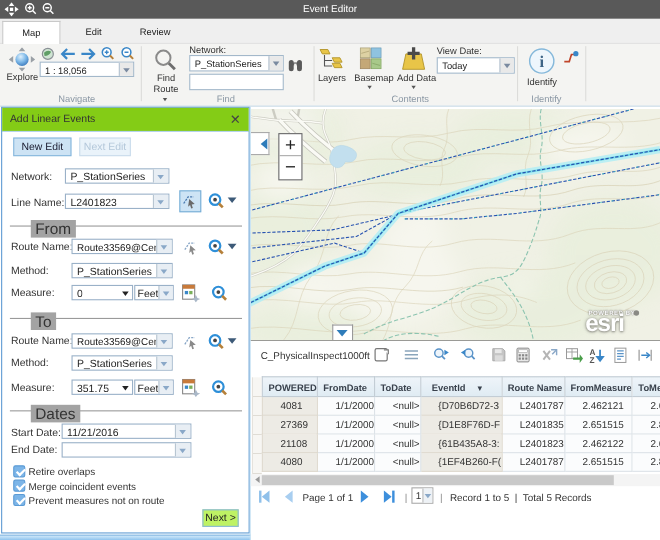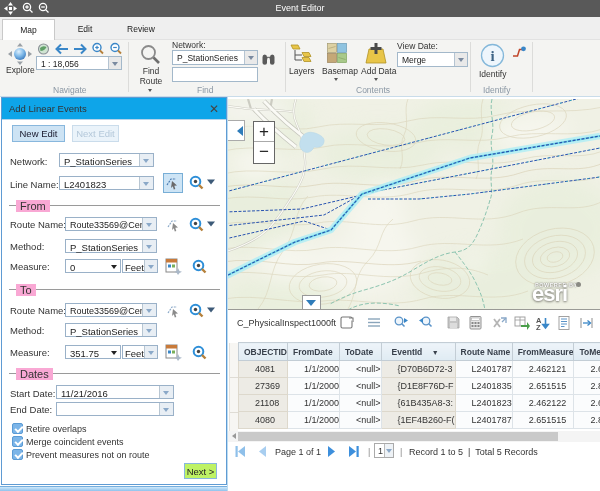--- a/index.html
+++ b/index.html
@@ -22,31 +22,31 @@
 .gsep { position:absolute; top:2px; width:1px; height:50px; background:#dcdcda; }
 .glabel { position:absolute; top:45px; font-size:8.5px; color:#8a97a4; }
 .rlabel { position:absolute; font-size:8.5px; color:#333; }
 .combo { position:absolute; background:#fff; border:1px solid #a3b8ca; font-size:8.5px; color:#222; }
 .combo .tx { position:absolute; left:4px; top:2px; white-space:nowrap; }
 .combo .btn { position:absolute; right:0; top:0; bottom:0; width:13px; background:#e9e9e9; border-left:1px solid #b5c4d2; }
 .combo .btn:after { content:""; position:absolute; left:3px; top:5px; border:3px solid transparent; border-top:4px solid #7a8aa0; }
 
 
 #panel { left:1px; top:97px; width:226px; height:388px; background:#fff; border:1px solid #5f9bd3; }
-#panel-head { position:absolute; left:0; top:0; width:224px; height:22px; background:#0ea5e9; border-bottom:1px solid #b5d4ec; }
+#panel-head { position:absolute; left:0; top:0; width:224px; height:22px; background:#84cc16; border-bottom:1px solid #b5d4ec; }
 #panel-head .t { position:absolute; left:7px; top:5px; font-size:9.5px; color:#333; }
 #panel-head .x { position:absolute; right:7px; top:4px; font-size:12px; color:#444; }
 .pbtn { position:absolute; font-size:9.5px; text-align:center; }
 .plabel { position:absolute; font-size:9.5px; color:#333; white-space:nowrap; }
 .pcombo { position:absolute; background:#fff; border:1px solid #9ab1c8; font-size:9.5px; color:#222; }
 .pcombo .tx { position:absolute; left:4px; top:2px; white-space:nowrap; overflow:hidden; max-width:100%; }
 .pcombo .btn { position:absolute; right:0; top:0; bottom:0; width:14px; background:#e8eef4; border-left:1px solid #b8c6d2; }
 .pcombo .btn:after { content:""; position:absolute; left:3px; top:5px; border:3.5px solid transparent; border-top:4px solid #8aa8c8; }
 .fset { position:absolute; left:7px; width:211px; border-top:1px solid #9a9a9a; }
-.fset .lg { position:absolute; left:7px; top:-6px; background:#f9a8d4; padding:0 4px; font-size:11px; color:#333; }
+.fset .lg { position:absolute; left:19px; top:-6px; background:#a3a3a3; padding:0 4px; font-size:14px; color:#333; }
 .ckb { position:absolute; width:11px; height:11px; background:#7cb5e8; border:1px solid #5b9bd5; border-radius:2px; }
 .ckb:after { content:""; position:absolute; left:1.5px; top:1.5px; width:6px; height:3px; border-left:2px solid #fff; border-bottom:2px solid #fff; transform:rotate(-45deg); }
 .clabel { position:absolute; font-size:9px; color:#333; white-space:nowrap; }
 
 
 #map { left:228px; top:99px; width:372px; height:211px; overflow:hidden; border-bottom:1px solid #9a9a96; }
 
 
 #tbl-area { left:228px; top:310px; width:372px; height:181px; background:#fff; font-size:9px; }
 #tbl-area .cap { position:absolute; left:9px; top:8px; font-size:9px; color:#333; }
@@ -189,21 +189,21 @@
       <path d="M5 7 L19 7 L22 21 L2 21 Z" fill="#e8c548" stroke="#b09226" stroke-width="0.8"></path>
       <g stroke="#4a4a4a" stroke-width="3">
         <line x1="12" y1="1" x2="12" y2="12"></line>
         <line x1="6.5" y1="6.5" x2="17.5" y2="6.5"></line>
       </g>
     </svg>
     <div class="rlabel" style="left:361px;top:26px;">Add Data</div>
     <div class="abs" style="left:374px;top:38px;width:0;height:0;border:2.5px solid transparent;border-top:3.5px solid #555;"></div>
     <div class="rlabel" style="left:397px;top:1px;">View Date:</div>
     <div class="combo" style="left:397px;top:12px;width:71px;height:15px;">
-      <div class="tx">Merge</div>
+      <div class="tx">Today</div>
         <div class="btn"></div>
     </div>
 
     <svg class="abs" style="left:480px;top:3px" width="25" height="25" viewBox="0 0 25 25">
       <circle cx="12.5" cy="12.5" r="11" fill="#eef6fc" stroke="#85b8da" stroke-width="1.3"></circle>
       <text x="12.5" y="18" text-anchor="middle" font-family="Liberation Serif, serif" font-size="15" font-weight="bold" fill="#3e6486">i</text>
     </svg>
     <div class="rlabel" style="left:479px;top:29px;">Identify</div>
     <svg class="abs" style="left:512px;top:6px" width="15" height="13" viewBox="0 0 15 13">
       <path d="M1 10 L5.5 10 L7.5 3.5 L12 3.5" stroke="#c0452a" stroke-width="1.5" fill="none"></path>
@@ -585,21 +585,21 @@
         <col style="width:51px">
           <col style="width:47px">
           <col style="width:39px">
         <col style="width:63px">
           <col style="width:64px">
           <col style="width:65px">
           <col style="width:36px">
       </colgroup>
       <tbody>
           <tr>
-        <th>OBJECTID</th>
+        <th>POWERED</th>
             <th>FromDate</th>
             <th>ToDate</th>
             <th style="padding-left:10px">EventId&nbsp;&nbsp;&nbsp;&nbsp;<span style="font-size:7px">▼</span></th>
         <th>Route Name</th>
             <th>FromMeasure</th>
             <th>ToMea</th>
       </tr>
       <tr>
             <td class="g">4081</td>
             <td>1/1/2000</td>

